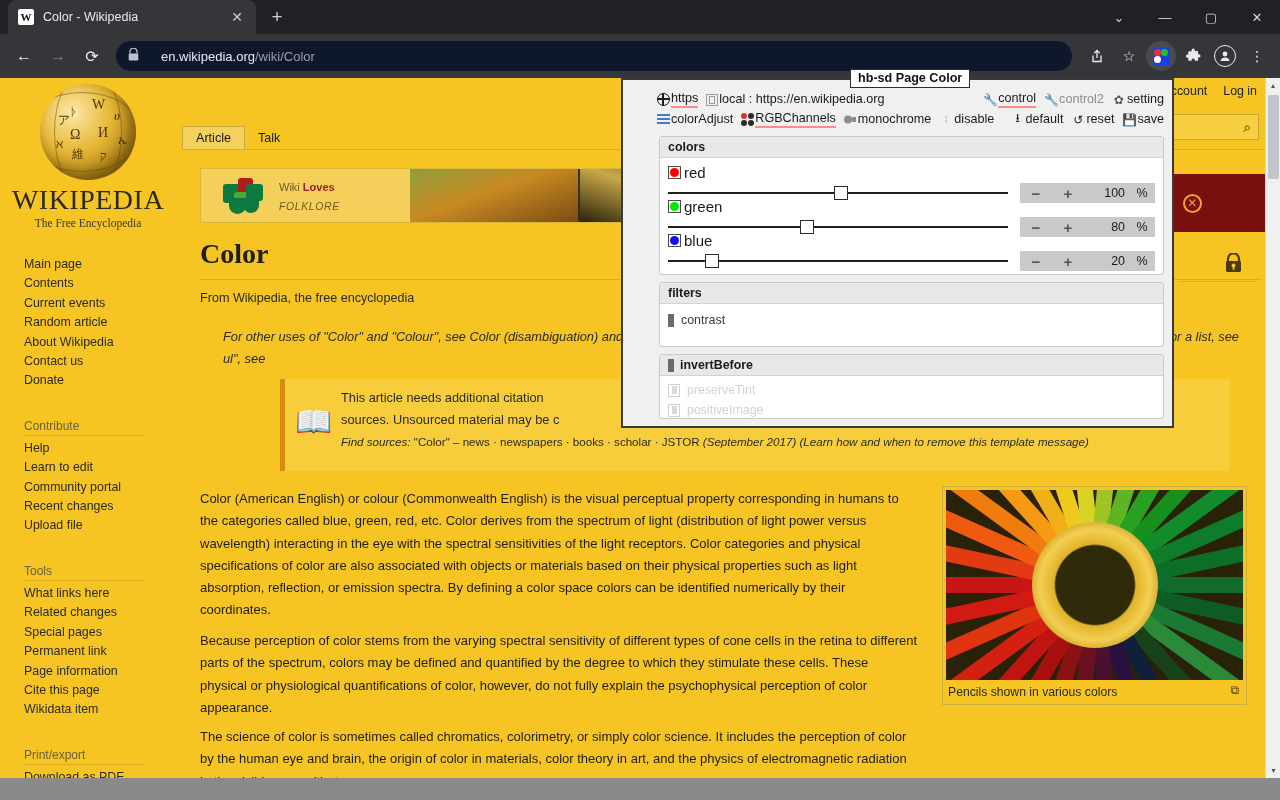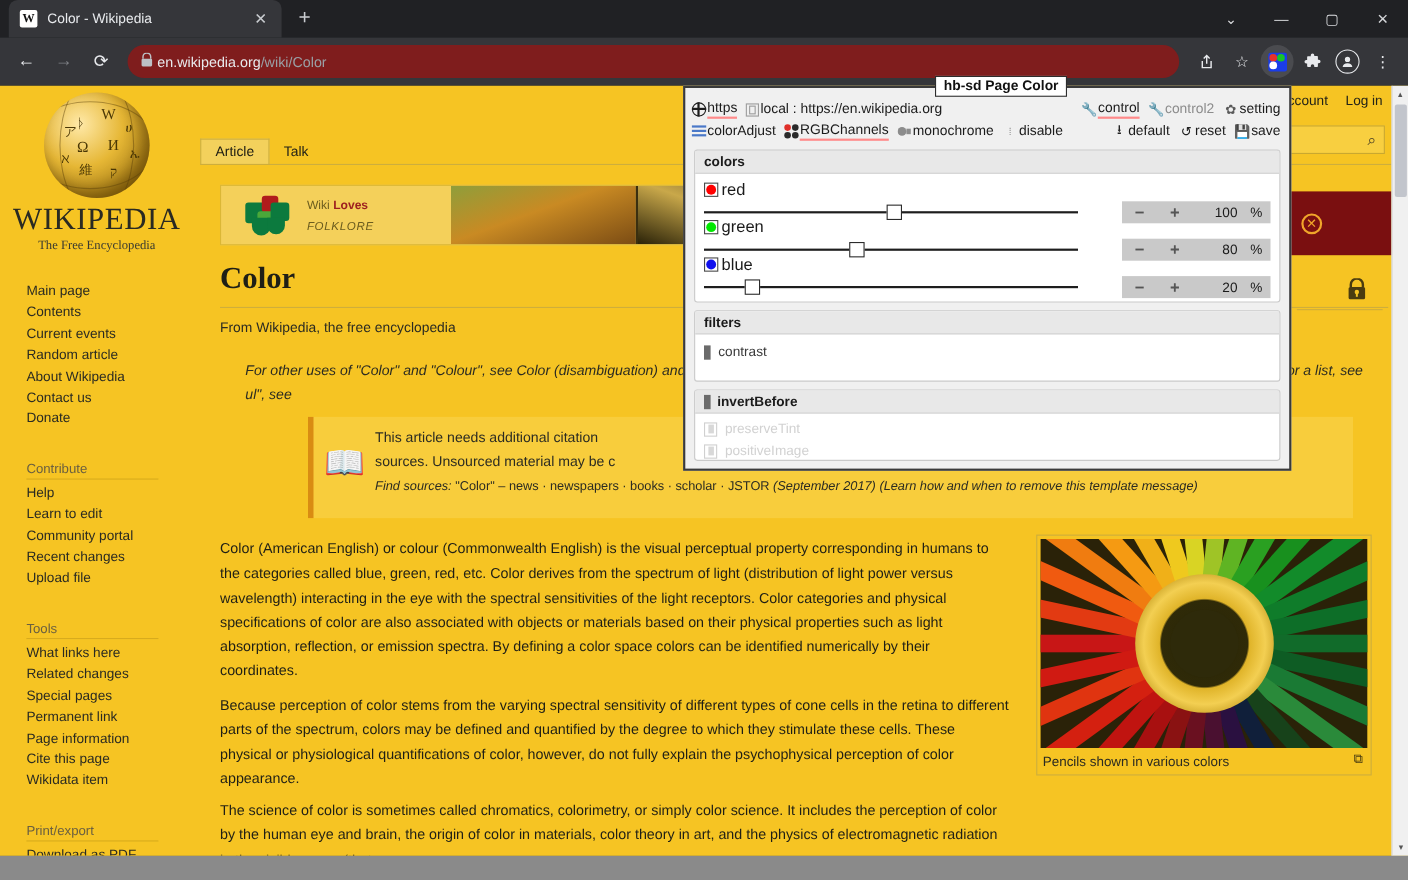--- a/index.html
+++ b/index.html
@@ -52,22 +52,22 @@
   .toolbar {
     height: 44px; background: #35363a; display: flex; align-items: center;
     padding: 0 8px; gap: 2px;
   }
   .navbtn {
     width: 32px; height: 32px; border-radius: 50%; color: #e8eaed;
     display: flex; align-items: center; justify-content: center; font-size: 16px;
   }
   .navbtn.dim { color: #7c7f84; }
   .omnibox {
-    flex: 1 1 auto; height: 30px; background: #7f1d1d; border-radius: 16px;
-    display: flex; align-items: center; padding: 0 12px; gap: 4px;
+    flex: 1 1 auto; height: 30px; background: #0f172a; border-radius: 16px;
+    display: flex; align-items: center; padding: 0 12px; gap: 22px;
     margin: 0 8px 0 6px; min-width: 0;
   }
   .omni-lock { color: #bdc1c6; font-size: 12px; flex: 0 0 auto; }
   .omni-url { font-size: 13px; color: #9aa0a6; white-space: nowrap; overflow: hidden;
     text-overflow: ellipsis; }
   .omni-url b { color: #e8eaed; font-weight: 400; }
   .tb-icons { display: flex; align-items: center; gap: 2px; flex: 0 0 auto; }
   .tb-icon {
     width: 30px; height: 30px; border-radius: 50%; color: #e8eaed;
     display: flex; align-items: center; justify-content: center; font-size: 14px;
@@ -252,21 +252,21 @@
     position: absolute; top: 17px; left: 2px; width: 11px; height: 84px;
     background: #c2c5cc; border-radius: 2px;
   }
   .statusbar {
     position: absolute; left: 0; bottom: 0; width: 1280px; height: 22px; background: #8a8a8a;
   }
 
   
   .popup {
     position: absolute; left: 621px; top: 78px; width: 553px; height: 350px;
-    background: #f0f0f0; border: 2px solid #3a3a3a; z-index: 50;
+    background: #f0f0f0; border: 2px solid #3a3a3a; z-index: 50; padding-left: 28px;
   }
   .popup-title {
     position: absolute; left: 227px; top: -11px; background: #ffffff;
     border: 1.6px solid #2d2d2d; padding: 1px 7px 2px 7px;
     font-size: 12.6px; font-weight: bold; color: #111; white-space: nowrap;
   }
   .pp-menubar { padding: 10px 6px 0 6px; }
   .pp-row {
     display: flex; align-items: center; font-size: 12.6px; color: #1a1a1a;
     height: 19px; white-space: nowrap;

